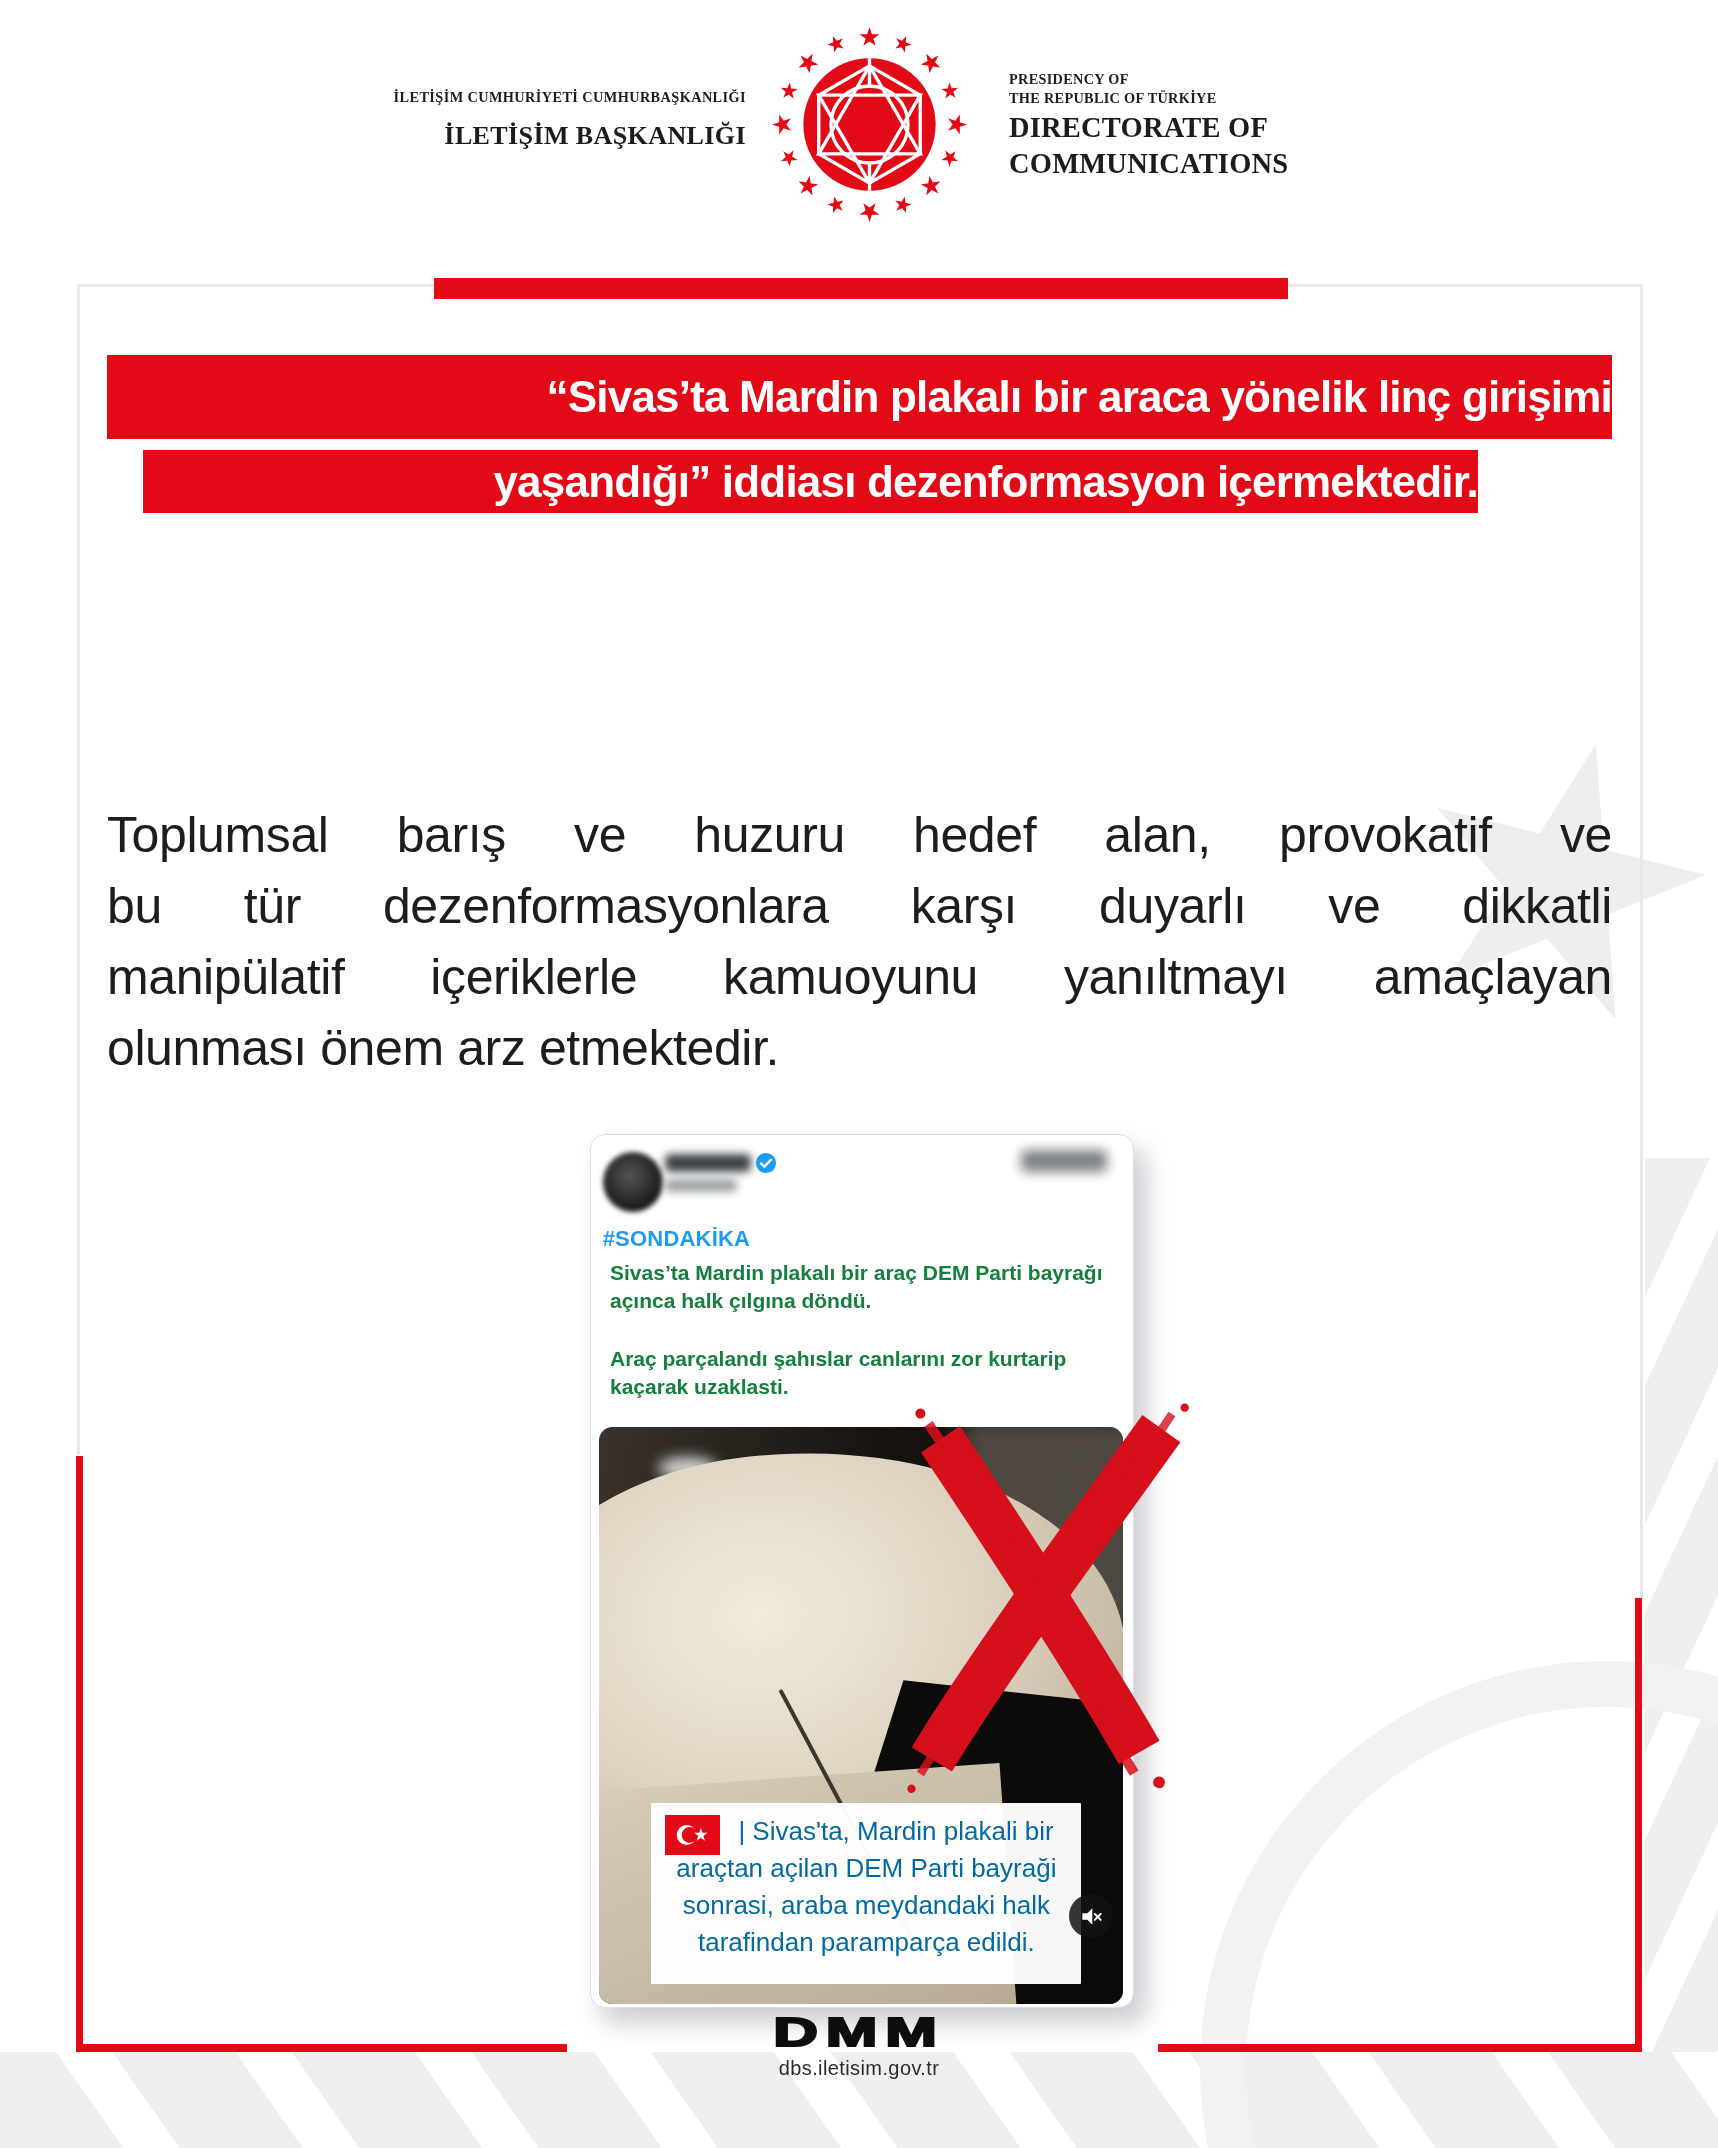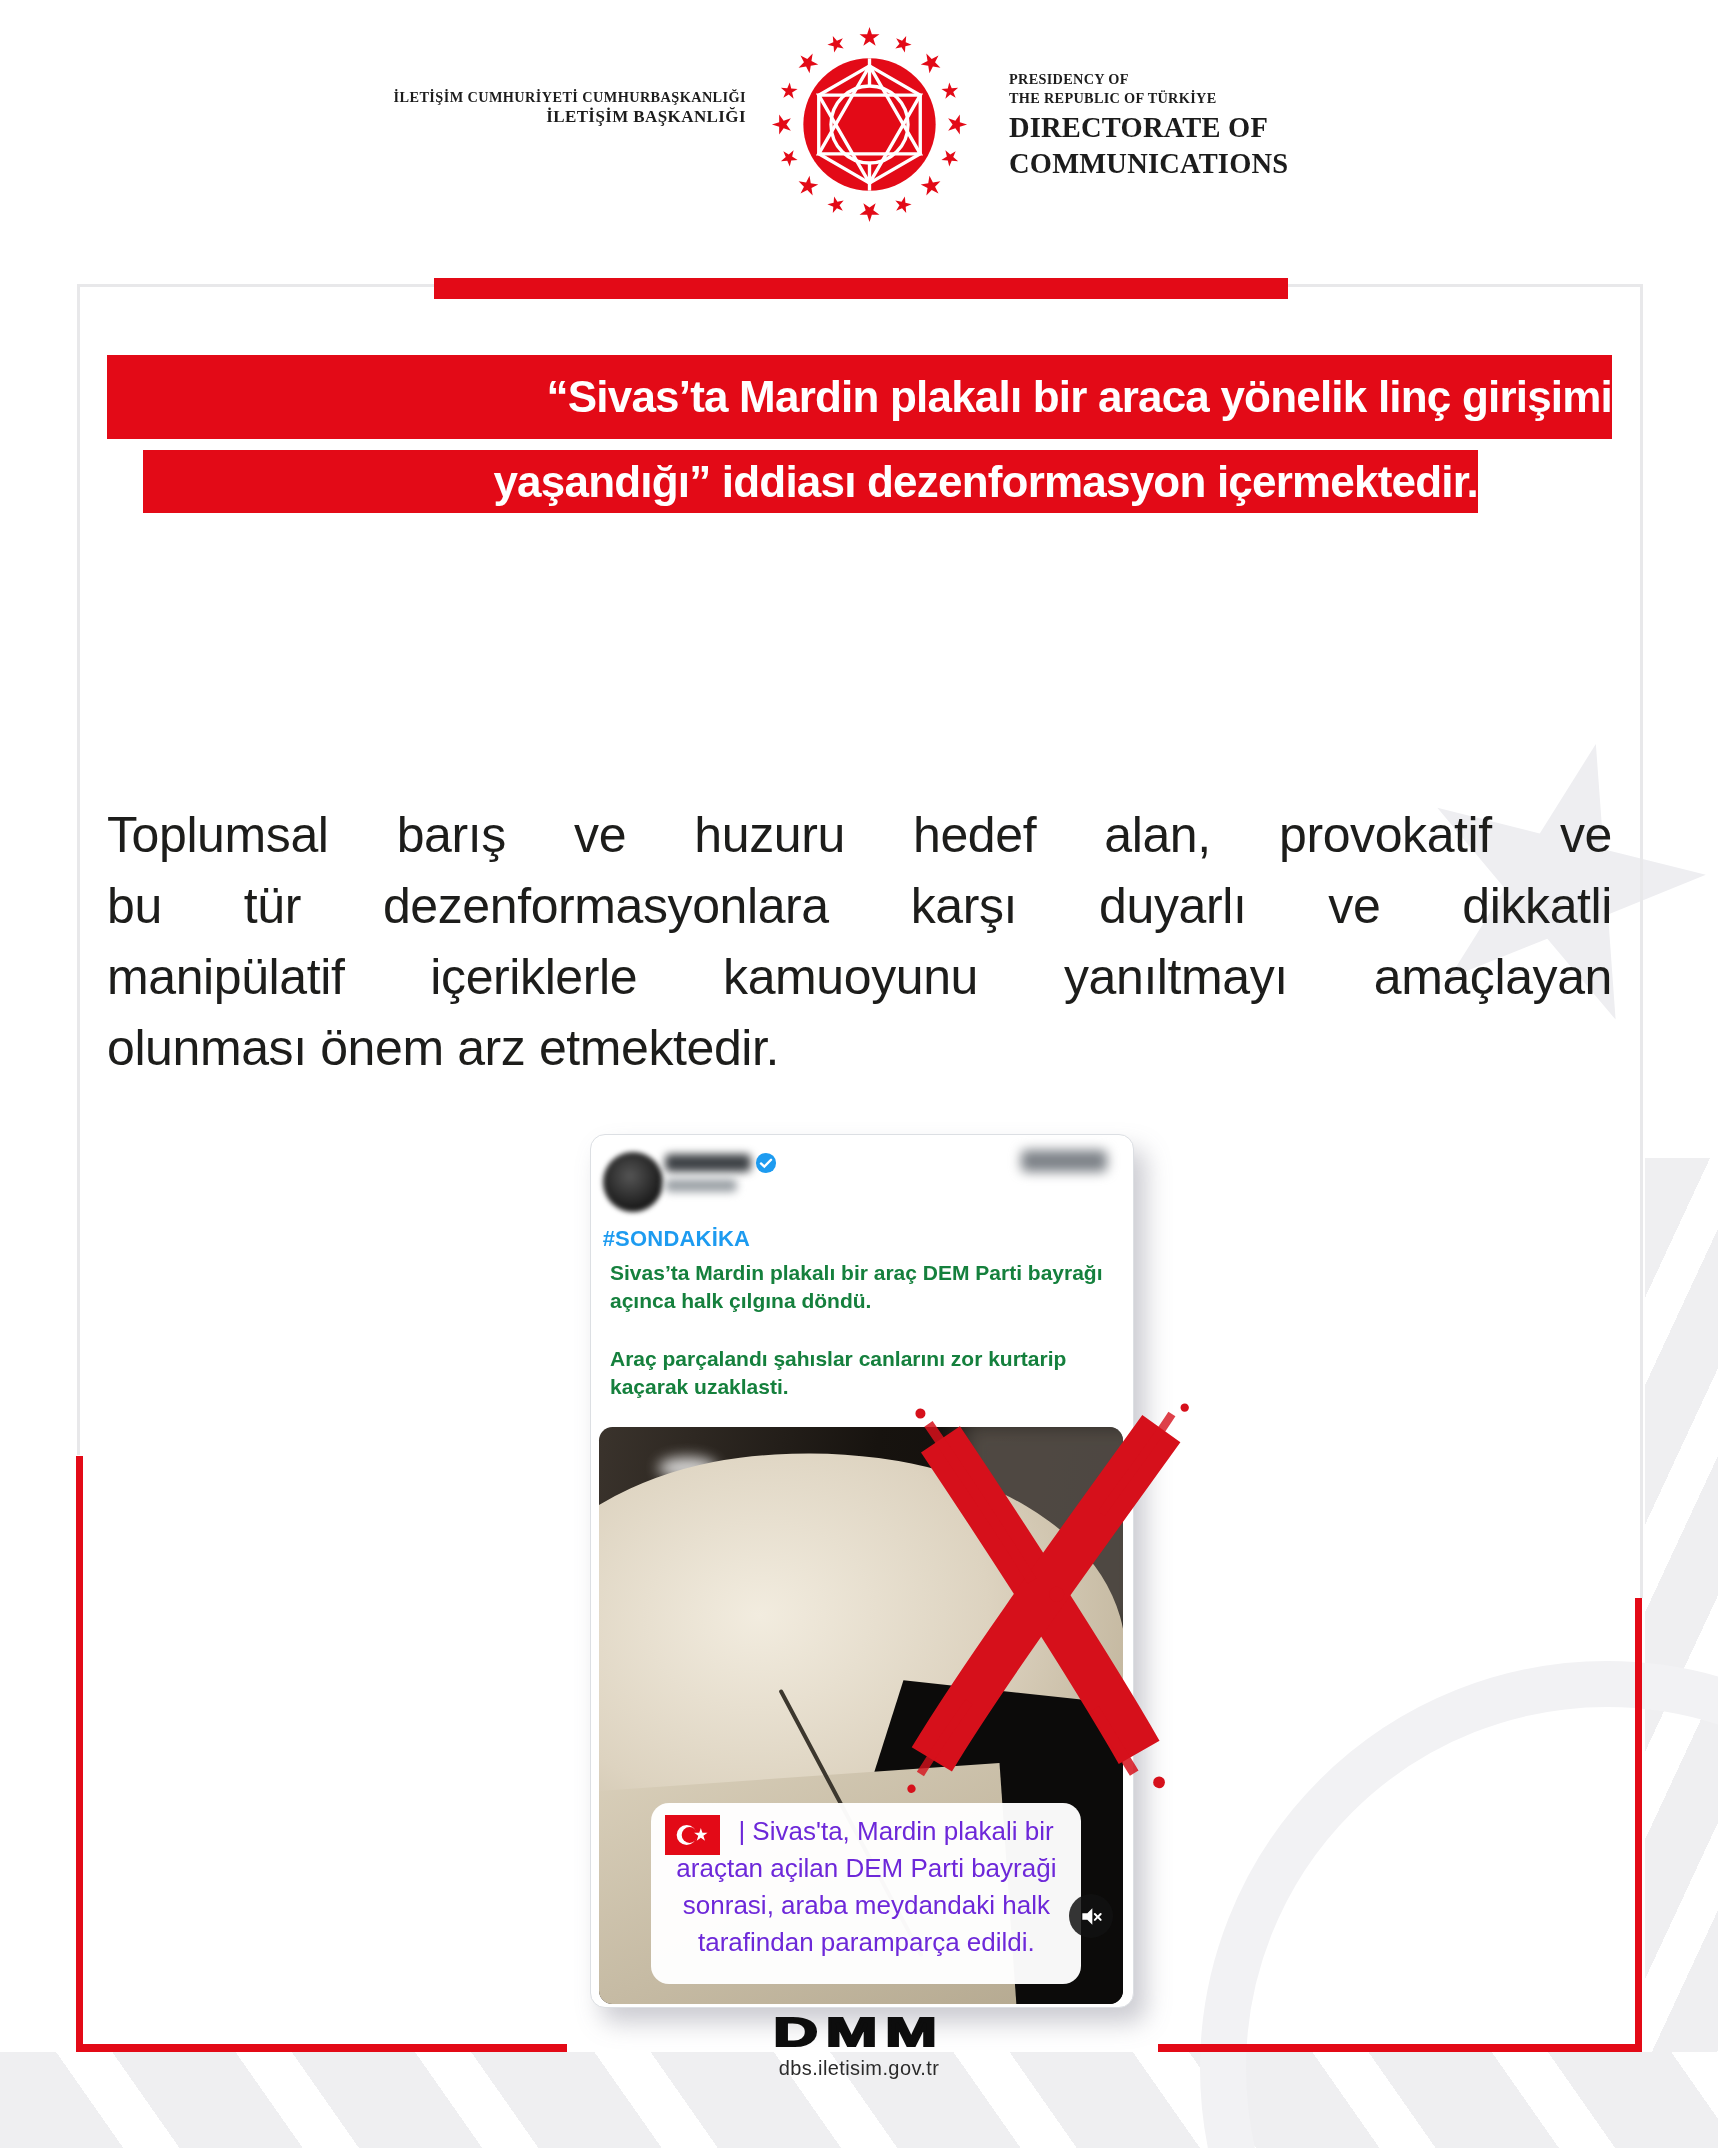--- a/index.html
+++ b/index.html
@@ -12,21 +12,21 @@
   .band-bottom{position:absolute;left:0;top:2052px;width:1718px;height:96px;z-index:1;
     background:repeating-linear-gradient(55deg,rgba(255,255,255,0) 0 101px,#ffffff 101px 147px),#efeff1;}
   .deco-star{position:absolute;left:1401px;top:696px;font-size:361px;line-height:1;color:#eeeef1;
     transform:rotate(14deg);z-index:1;user-select:none;}
   .deco-ring{position:absolute;left:1200px;top:1661px;width:722px;height:722px;border:46px solid #f2f2f4;
     border-radius:50%;z-index:1;}
 
   
   .hdr-left{position:absolute;left:352px;top:89px;width:394px;text-align:right;color:#1c1c1c;z-index:3;}
   .hdr-left .small{font-family:"Liberation Serif",serif;font-weight:bold;font-size:14.3px;letter-spacing:0.4px;}
-  .hdr-left .big{font-family:"Liberation Serif",serif;font-weight:600;font-size:17px;letter-spacing:0.4px;margin-top:1px;}
+  .hdr-left .big{font-family:"Liberation Serif",serif;font-weight:600;font-size:26px;letter-spacing:0.4px;margin-top:15px;}
   .emblem{position:absolute;left:769px;top:23.5px;width:201px;height:201px;z-index:3;}
   .hdr-right{position:absolute;left:1009px;top:70px;width:352px;text-align:left;color:#1c1c1c;z-index:3;}
   .hdr-right .small{font-family:"Liberation Serif",serif;font-weight:bold;font-size:14.3px;line-height:18.5px;letter-spacing:0.3px;}
   .hdr-right .big{font-family:"Liberation Serif",serif;font-weight:bold;font-size:28.5px;line-height:31px;letter-spacing:0.2px;margin-top:5px;}
 
   
   .topbar{position:absolute;left:434px;top:278px;width:854px;height:21px;background:#e30a17;z-index:6;}
   .b{position:absolute;z-index:5;}
   .b-top{left:77px;top:284px;width:1566px;height:2.5px;background:#e8e8ea;}
   .b-left-gray{left:77px;top:284px;width:2.5px;height:1171px;background:#e8e8ea;}
@@ -74,21 +74,21 @@
   .car-side{position:absolute;left:-59px;top:352px;width:470px;height:285px;
     background:linear-gradient(160deg,#d9cfba,#b3a78e);transform:rotate(-4deg);}
   .car-window{position:absolute;left:243px;top:269px;width:319px;height:361px;background:#0c0b0a;
     transform:skewX(-12deg) rotate(6deg);}
   .car-crease{position:absolute;left:101px;top:394px;width:302px;height:4.2px;background:#3c372e;
     transform:rotate(62deg);border-radius:2.5px;}
   .bg-blob{position:absolute;left:361px;top:-8.4px;width:185px;height:210px;background:#6a625a;filter:blur(11.7px);opacity:.7;}
   .light1{position:absolute;left:59px;top:30px;width:59px;height:22px;background:#fff;border-radius:50%;
     filter:blur(6.7px);opacity:.8;}
   .caption{position:absolute;left:52px;top:376px;width:430px;height:181px;background:rgba(255,255,255,.97);
-    border-radius:18px;color:#6d28d9;}
+    border-radius:1px;color:#0369a1;}
   .caption .cl{font-size:26px;line-height:37px;text-align:center;font-weight:500;}
   .caption .cl.first{text-align:left;padding-left:87px;padding-top:10px;}
   .flag{position:absolute;left:13.4px;top:11.7px;width:55px;height:40px;}
   .mute{position:absolute;left:470px;top:467px;width:44px;height:44px;border-radius:50%;
     background:rgba(18,18,18,.85);display:flex;align-items:center;justify-content:center;}
 
   
   .xmark{position:absolute;left:889px;top:1384px;width:310px;height:424px;z-index:6;transform:rotate(2deg);}
 
   

